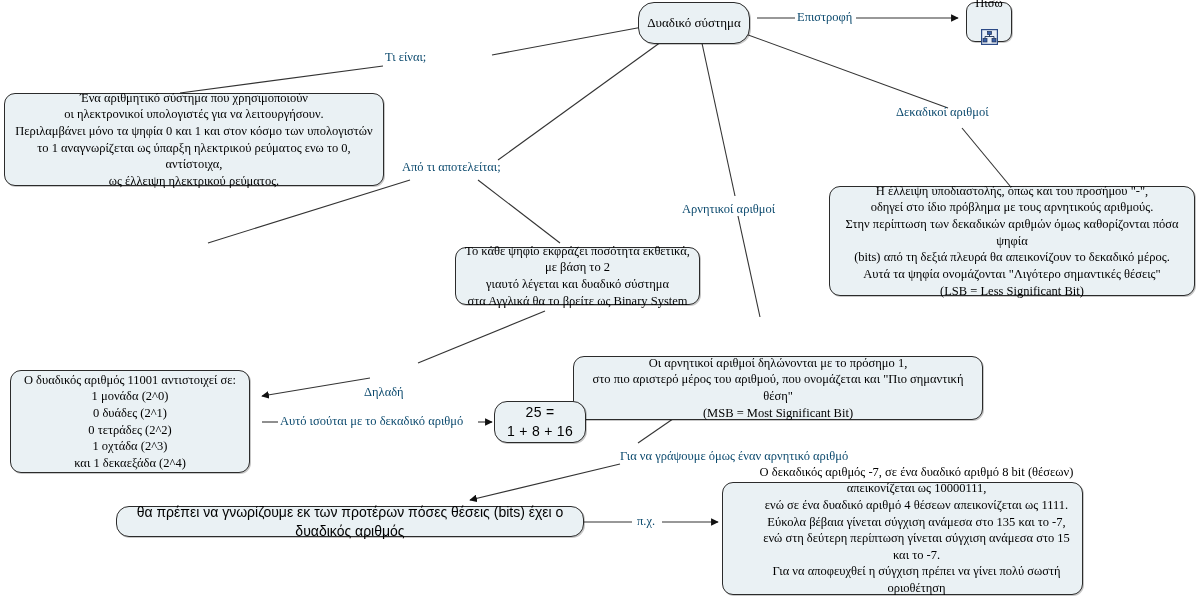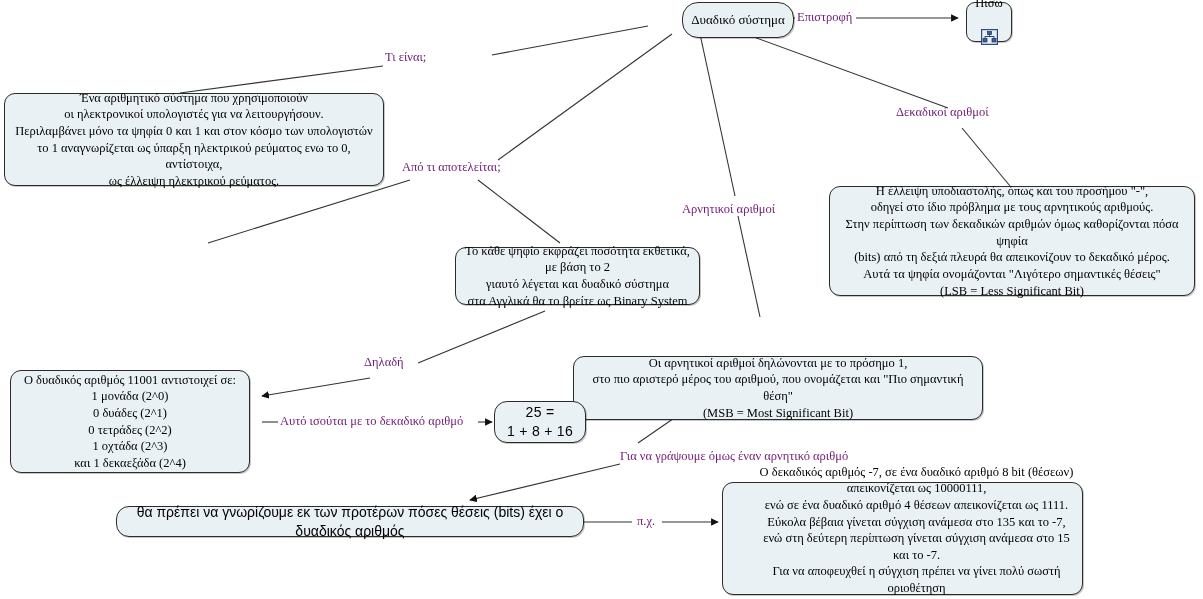--- a/index.html
+++ b/index.html
@@ -48,21 +48,21 @@
   }
   .node.small-round {
     border-radius: 13px;
   }
   .node-title {
     font-family: "Liberation Serif", serif;
     font-size: 13px;
   }
   .edge-label {
     position: absolute;
-    color: #701a75;
+    color: #0c4a6e;
     font-family: "Liberation Serif", serif;
     font-size: 12.5px;
     white-space: nowrap;
     background: transparent;
     line-height: 1.1;
   }
   .back-node {
     padding-top: 2px;
     padding-bottom: 2px;
     gap: 0px;
@@ -113,21 +113,21 @@
       <line x1="478" y1="422" x2="492" y2="422" marker-end="url(#arrow)"></line>
 
       <line x1="712" y1="392" x2="638" y2="443"></line>
       <line x1="620" y1="464" x2="470" y2="500" marker-end="url(#arrow)"></line>
 
       <line x1="584" y1="522" x2="632" y2="522"></line>
       <line x1="662" y1="522" x2="718" y2="522" marker-end="url(#arrow)"></line>
     </g>
   </svg>
 
-  <div class="node node-title" style="left:682px; top:2px; width:112px; height:36px; border-radius:16px;justify-content:center;">
+  <div class="node node-title" style="left:638px; top:2px; width:112px; height:42px; border-radius:16px;justify-content:center;">
     <span>Δυαδικό σύστημα</span>
   </div>
 
   <div class="node back-node" style="left:966px; top:2px; width:46px; height:40px; border-radius:9px; font-size:12.5px;">
     <span>Πίσω</span>
     <span class="hier-icon">
       <svg width="17" height="16" viewBox="0 0 17 16">
         <rect x="0.5" y="0.5" width="16" height="15" fill="#e8eef7" stroke="#2c4a86" stroke-width="1.4"></rect>
         <rect x="6.5" y="2.5" width="4" height="3" fill="#3a5fa8" stroke="#1b2f55" stroke-width="0.7"></rect>
         <rect x="2" y="9.5" width="4" height="3.5" fill="#3a5fa8" stroke="#1b2f55" stroke-width="0.7"></rect>
@@ -208,21 +208,21 @@
   </div>
 
   <div class="edge-label" style="left:682px; top:203px;">
     <span>Αρνητικοί αριθμοί</span>
   </div>
 
   <div class="edge-label" style="left:896px; top:106px;">
     <span>Δεκαδικοί αριθμοί</span>
   </div>
 
-  <div class="edge-label" style="left:364px; top:356px;">
+  <div class="edge-label" style="left:364px; top:386px;">
     <span>Δηλαδή</span>
   </div>
 
   <div class="edge-label" style="left:280px; top:415px;">
     <span>Αυτό ισούται με το δεκαδικό αριθμό</span>
   </div>
 
   <div class="edge-label" style="left:620px; top:450px;">
     <span>Για να γράψουμε όμως έναν αρνητικό αριθμό</span>
   </div>

